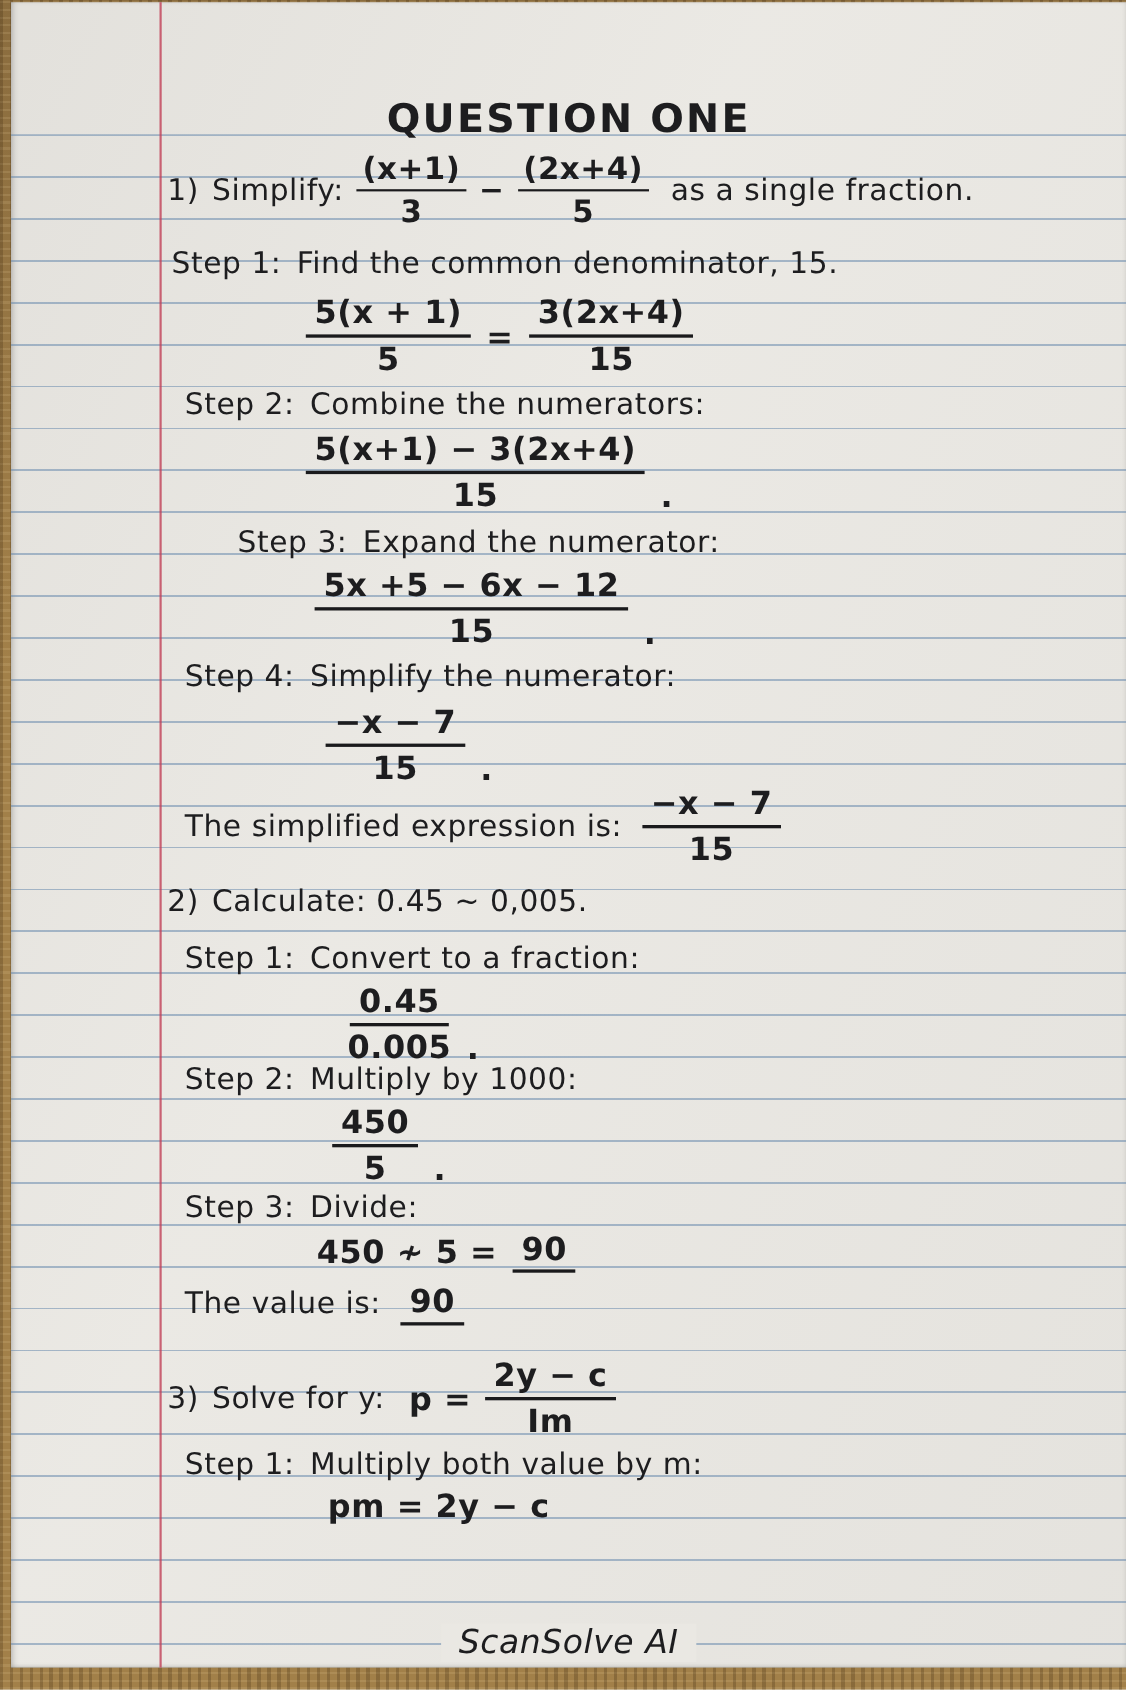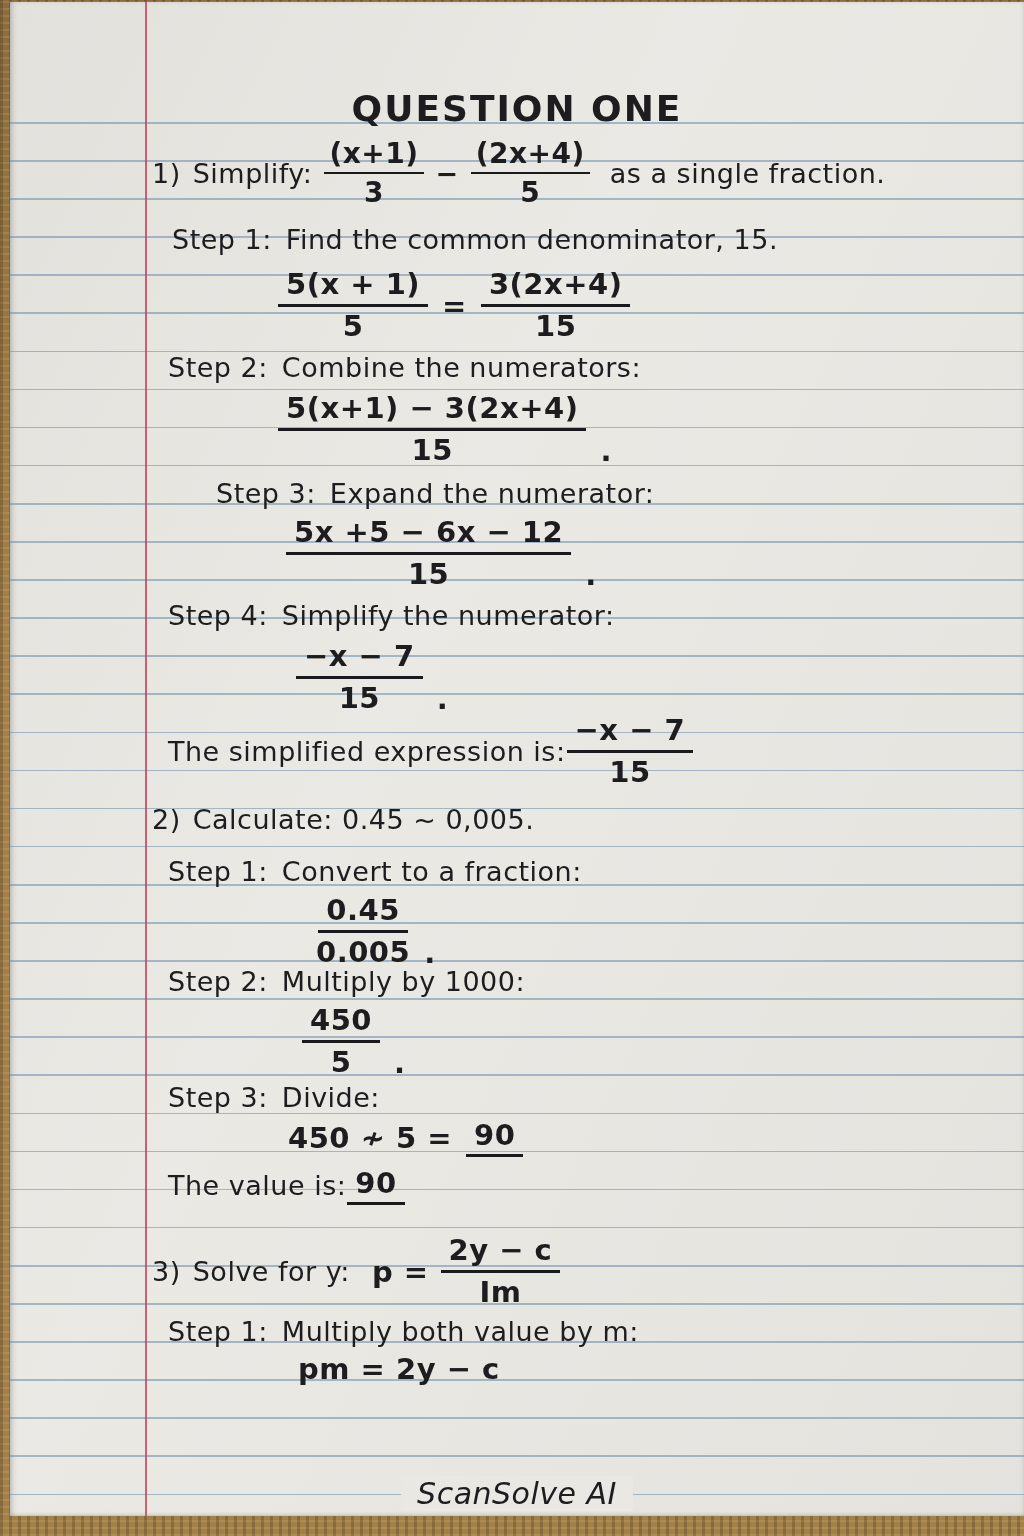--- a/index.html
+++ b/index.html
@@ -45,21 +45,21 @@
   .step-head .head-label { margin-right:14px; }
   .eq-row { display:flex; align-items:center; gap:14px; font-size:29px; font-weight:bold; }
   .frac { display:inline-flex; flex-direction:column; align-items:center; vertical-align:middle; line-height:1.15; }
   .frac .num { padding:0 8px 3px; border-bottom:3px solid #1a1a1c; white-space:nowrap; }
   .frac .den { padding-top:3px; white-space:nowrap; }
   .frac.small { font-size:28px; font-weight:bold; }
   .frac.small .num { border-bottom-width:2.5px; padding:0 5px 2px; }
   .eq-period { align-self:flex-end; font-weight:bold; }
   .plain-bold { font-weight:bold; }
   .answer-underline { border-bottom:3px solid #1a1a1c; padding:0 8px 2px; font-weight:bold; }
-  .result-line { display:flex; align-items:center; gap:1px; font-size:27px; }
+  .result-line { display:flex; align-items:center; gap:18px; font-size:27px; }
   .footer-line { left:0; right:0; top:1474px; text-align:center; font-size:30px; font-style:italic; }
   .footer-line span { background:#eae8e3; padding:0 16px; }
   .txt { white-space:nowrap; }
 </style>
 </head>
 <body>
 
 <div class="desk-speckle"></div>
 
 <div class="paper">
@@ -76,21 +76,21 @@
       <span class="den">3</span>
     </span>
     <span class="plain-bold">−</span>
     <span class="frac small">
       <span class="num">(2x+4)</span>
       <span class="den">5</span>
     </span>
     <span class="txt" style="margin-left:8px;">as a single fraction.</span>
   </div>
 
-  <div class="abs step-head hand" style="left:162px; top:222px;">
+  <div class="abs step-head hand" style="left:146px; top:222px;">
     <span class="head-label">Step 1:</span><span>Find the common denominator, 15.</span>
   </div>
   <div class="abs eq-row hand" style="left:268px; top:266px;">
     <span class="frac">
       <span class="num">5(x + 1)</span>
       <span class="den">5</span>
     </span>
     <span>=</span>
     <span class="frac">
       <span class="num">3(2x+4)</span>

